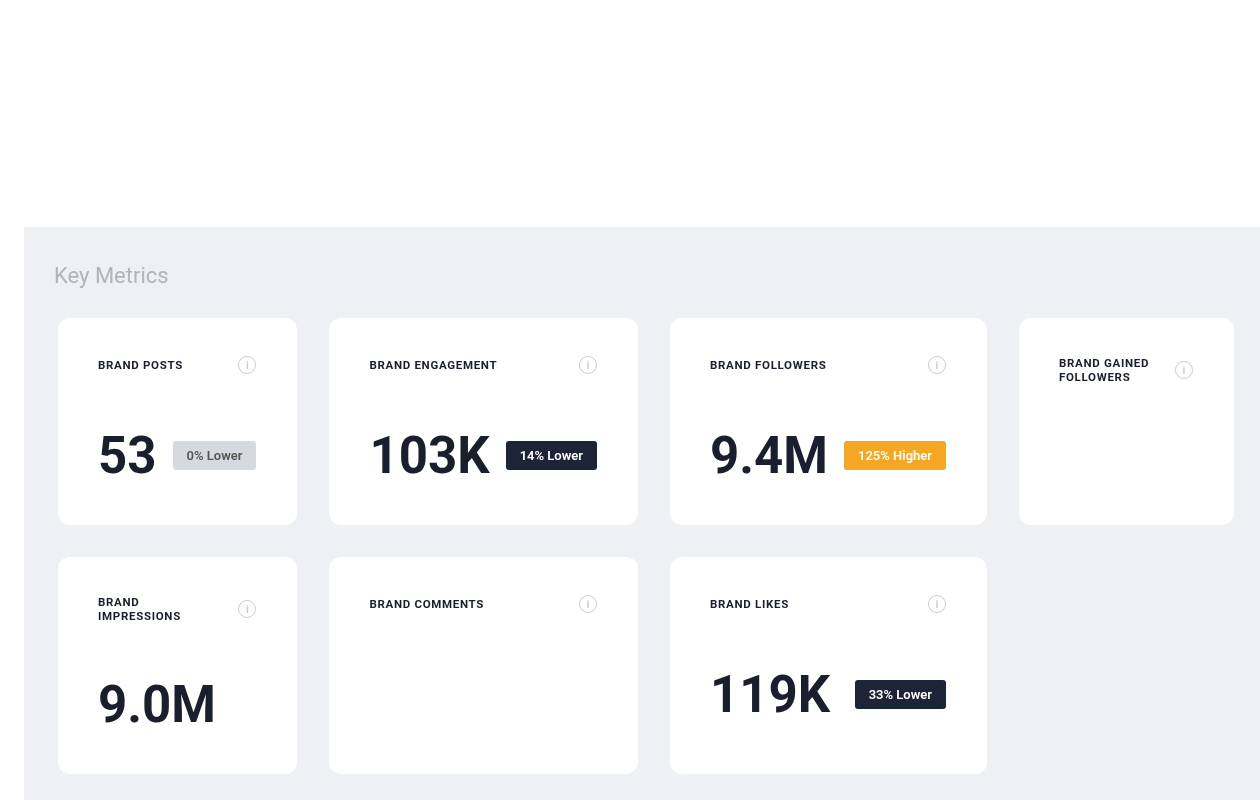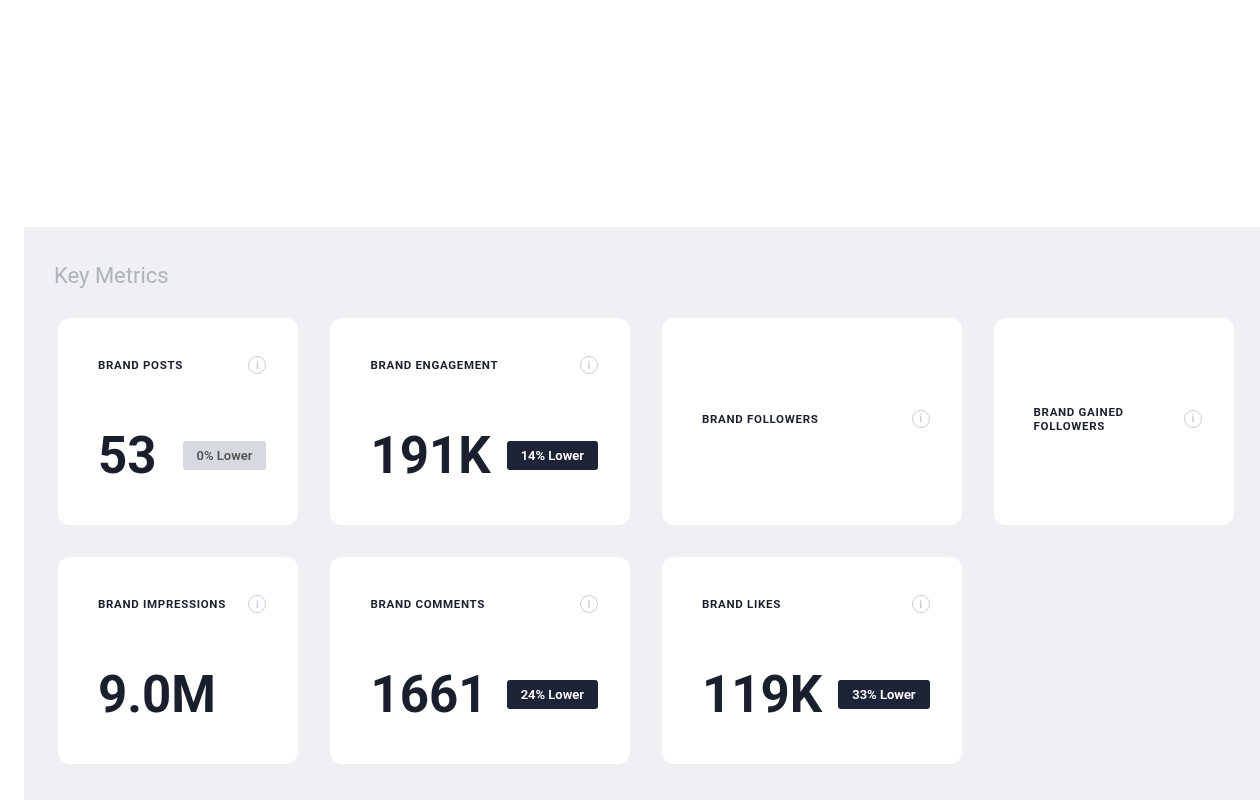--- a/index.html
+++ b/index.html
@@ -38,26 +38,25 @@
     .cards-grid {
       display: grid;
       grid-template-columns: repeat(4, 1fr);
       grid-template-rows: auto auto;
       gap: 16px;
     }
 
     .metric-card {
       background: #ffffff;
       border-radius: 12px;
-      padding: 22px 16px 28px 24px;
+      padding: 22px 25px 28px 24px;
       display: flex;
       flex-direction: column;
       gap: 24px;
       min-height: 140px;
-      justify-content: center;
     }
 
     .card-header {
       display: flex;
       align-items: center;
       justify-content: space-between;
     }
 
     .card-label {
       font-size: 11.5px;
@@ -143,30 +142,34 @@
         <span class="badge badge-gray">0% Lower</span>
       </div>
     </div>
 
     <div class="metric-card">
       <div class="card-header">
         <span class="card-label">BRAND ENGAGEMENT</span>
         <div class="info-icon">i</div>
       </div>
       <div class="card-value-row">
-        <span class="card-value">191K</span>
+        <span class="card-value">103K</span>
         <span class="badge badge-dark">14% Lower</span>
       </div>
     </div>
 
     <div class="metric-card">
       <div class="card-header">
         <span class="card-label">BRAND FOLLOWERS</span>
         <div class="info-icon">i</div>
       </div>
+      <div class="card-value-row">
+        <span class="card-value">9.4M</span>
+        <span class="badge badge-orange">125% Higher</span>
+      </div>
     </div>
 
     <div class="metric-card">
       <div class="card-header">
         <span class="card-label">BRAND GAINED FOLLOWERS</span>
         <div class="info-icon">i</div>
       </div>
     </div>
 
     <div class="metric-card">
@@ -176,24 +179,20 @@
       </div>
       <div class="card-value-row">
         <span class="card-value">9.0M</span>
       </div>
     </div>
 
     <div class="metric-card">
       <div class="card-header">
         <span class="card-label">BRAND COMMENTS</span>
         <div class="info-icon">i</div>
-      </div>
-      <div class="card-value-row">
-        <span class="card-value">1661</span>
-        <span class="badge badge-dark">24% Lower</span>
       </div>
     </div>
 
     <div class="metric-card">
       <div class="card-header">
         <span class="card-label">BRAND LIKES</span>
         <div class="info-icon">i</div>
       </div>
       <div class="card-value-row">
         <span class="card-value">119K</span>

